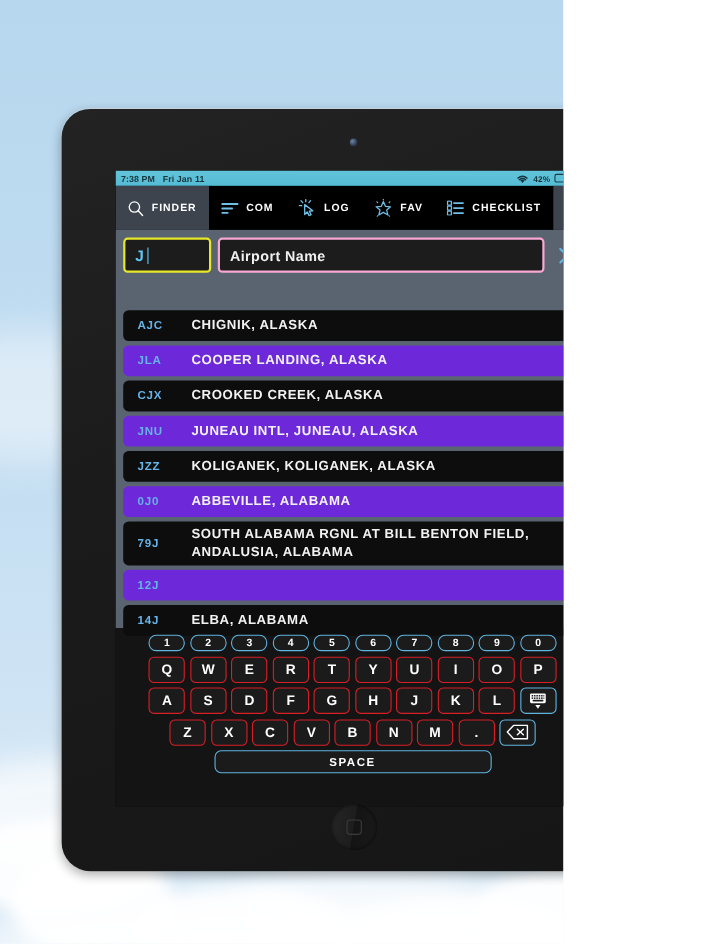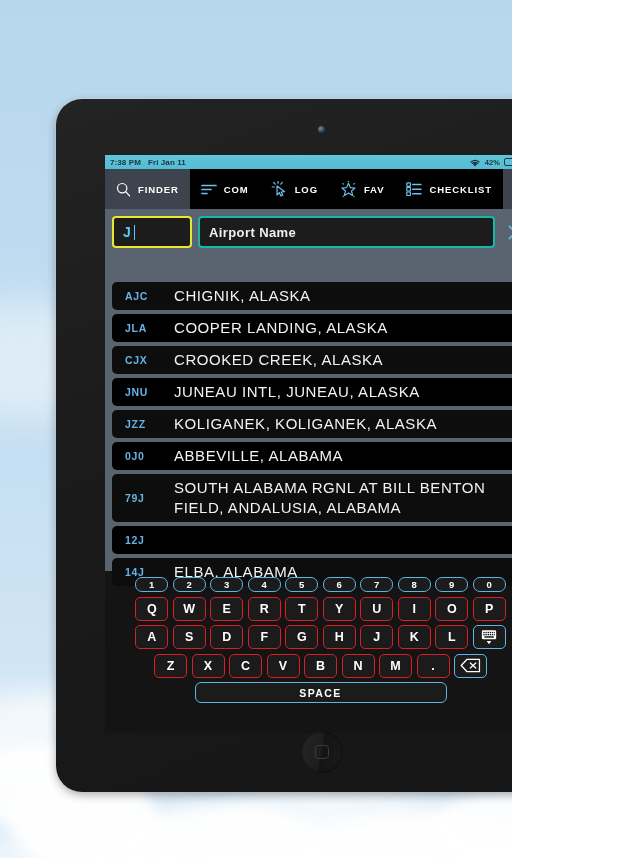--- a/index.html
+++ b/index.html
@@ -199,21 +199,21 @@
     display: inline-block;
     width: 1.5px;
     height: 15px;
     background: #5bc8f5;
     margin-left: 2px;
   }
   #name-field {
     flex: 1;
     height: 32px;
     background: #1c1c1c;
-    border: 2px solid #14b8a6;
+    border: 2px solid #f9a8d4;
     border-radius: 4px;
     display: flex;
     align-items: center;
     padding: 0 9px;
     color: #f0f0f0;
     font-size: 13px;
     font-weight: bold;
     letter-spacing: 0.4px;
     text-align: right;
   }
@@ -231,34 +231,34 @@
     margin-top: 34px;
   }
   .row {
     display: flex;
     align-items: center;
     border-radius: 5px;
     min-height: 28px;
     padding: 4px 0;
   }
   .row.dark  { background: #0d0d0d; }
-  .row.light { background: #000000; }
+  .row.light { background: #6d28d9; }
   .row-id {
     width: 62px;
     flex: 0 0 62px;
     padding-left: 13px;
     color: #66b3e8;
     font-size: 10.5px;
     font-weight: bold;
     letter-spacing: 0.7px;
   }
   .row-name {
     color: #f2f2f2;
-    font-size: 15px;
-    font-weight: normal;
+    font-size: 12px;
+    font-weight: bold;
     letter-spacing: 0.55px;
     line-height: 1.32;
     padding-right: 10px;
   }
 
   
   #keyboard {
     background: #141414;
     padding: 6px 8px 10px 8px;
     height: 162px;

